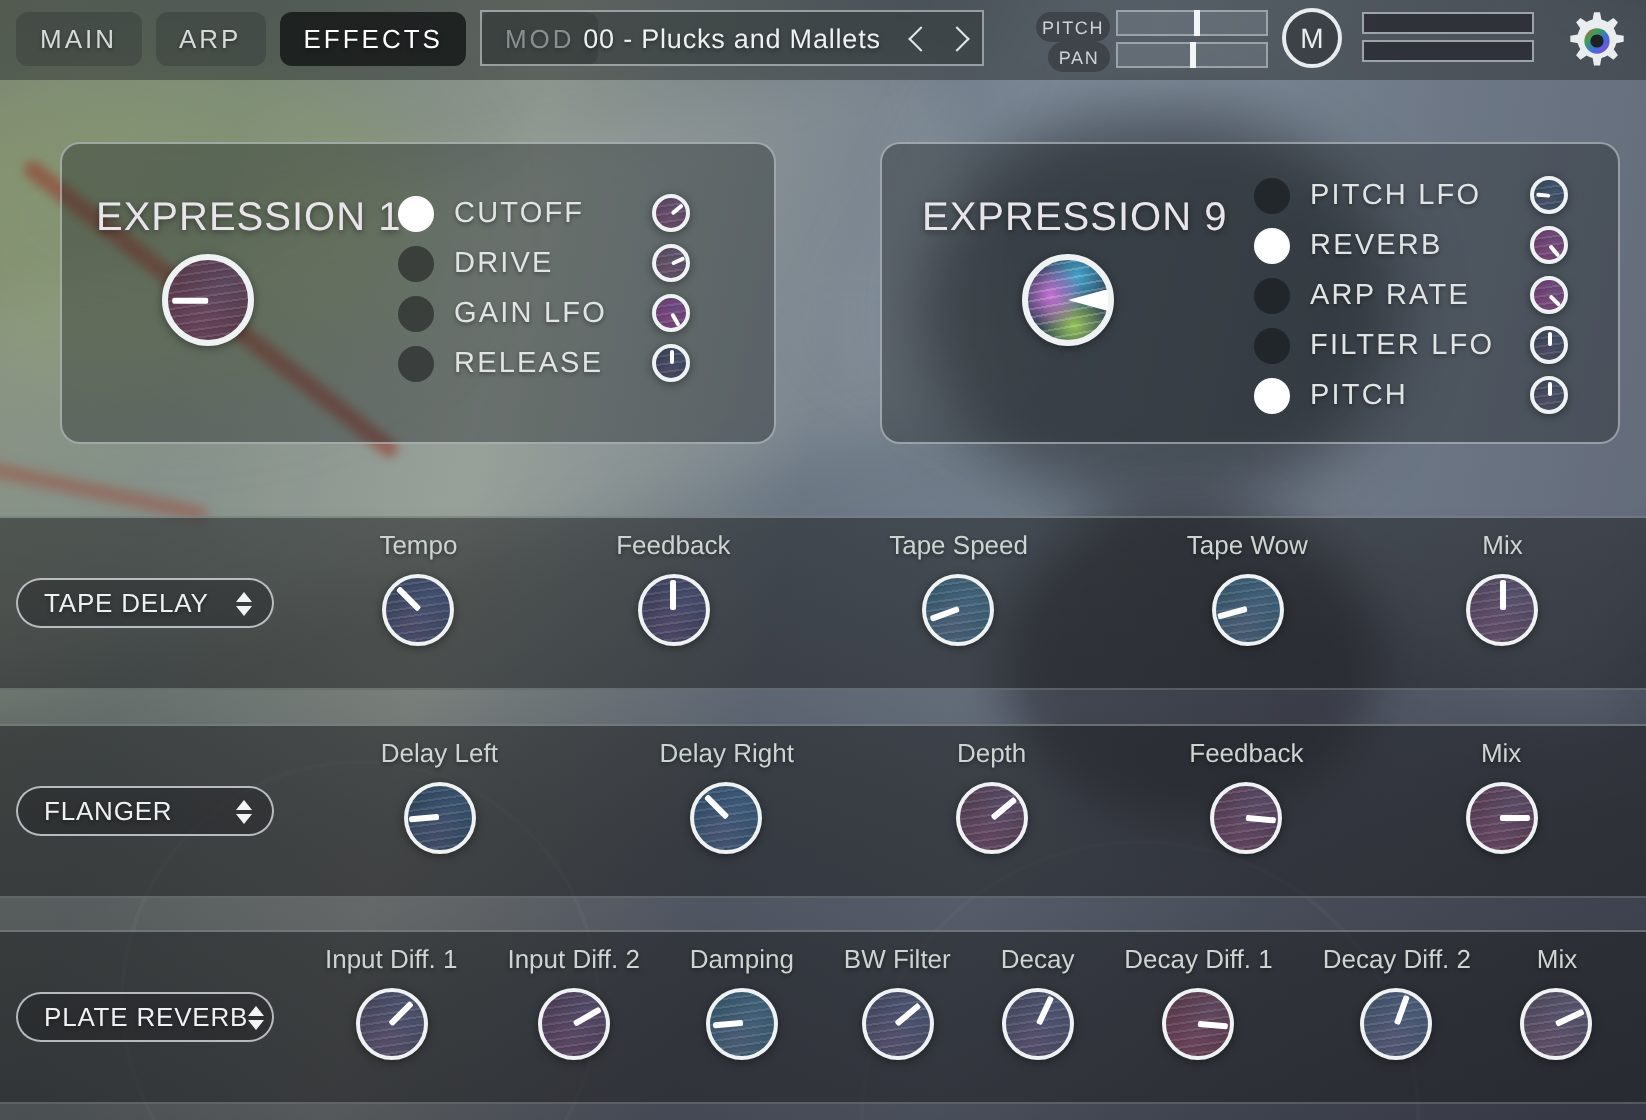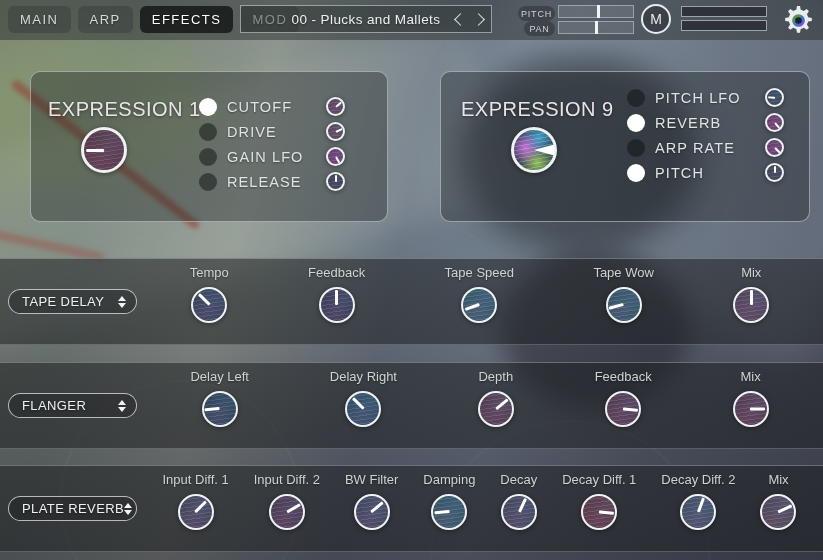--- a/index.html
+++ b/index.html
@@ -265,20 +265,27 @@
           </div>
         </div>
         <div class="opt-row">
           <div class="radio"></div>
           <div class="opt-label">ARP RATE</div>
           <div class="knob mini" style="--kc: #6b4070; --angle: 135deg;">
             <div class="ptr"></div>
           </div>
         </div>
         <div class="opt-row">
+          <div class="radio"></div>
+          <div class="opt-label">FILTER LFO</div>
+          <div class="knob mini" style="--kc: #3c4356; --angle: 0deg;">
+            <div class="ptr"></div>
+          </div>
+        </div>
+        <div class="opt-row">
           <div class="radio on"></div>
           <div class="opt-label">PITCH</div>
           <div class="knob mini" style="--kc: #3e4557; --angle: 0deg;">
             <div class="ptr"></div>
           </div>
         </div>
       </div>
   </div>
 
   <div class="fx-band fx-band-0">
@@ -380,32 +387,32 @@
             <div class="ptr"></div>
           </div>
         </div>
         <div class="knob-cell">
           <div class="knob-label">Input Diff. 2</div>
           <div class="knob" style="--kc: #4d3f58; --angle: 60deg;">
             <div class="ptr"></div>
           </div>
         </div>
         <div class="knob-cell">
+          <div class="knob-label">Damping</div>
+          <div class="knob" style="--kc: #39576b; --angle: 265deg;">
+            <div class="ptr"></div>
+          </div>
+        </div>
+        <div class="knob-cell">
           <div class="knob-label">BW Filter</div>
           <div class="knob" style="--kc: #454a62; --angle: 50deg;">
             <div class="ptr"></div>
           </div>
         </div>
         <div class="knob-cell">
-          <div class="knob-label">Damping</div>
-          <div class="knob" style="--kc: #39576b; --angle: 265deg;">
-            <div class="ptr"></div>
-          </div>
-        </div>
-        <div class="knob-cell">
           <div class="knob-label">Decay</div>
           <div class="knob" style="--kc: #474a62; --angle: 25deg;">
             <div class="ptr"></div>
           </div>
         </div>
         <div class="knob-cell">
           <div class="knob-label">Decay Diff. 1</div>
           <div class="knob" style="--kc: #5c3c4e; --angle: 95deg;">
             <div class="ptr"></div>
           </div>

